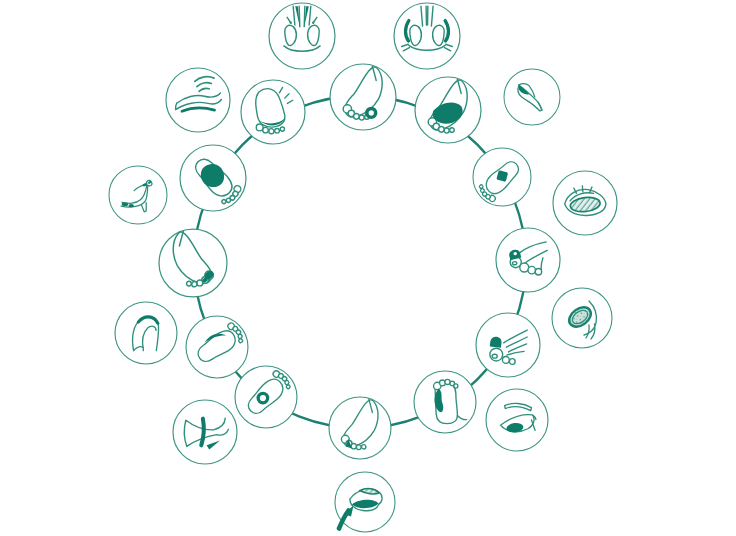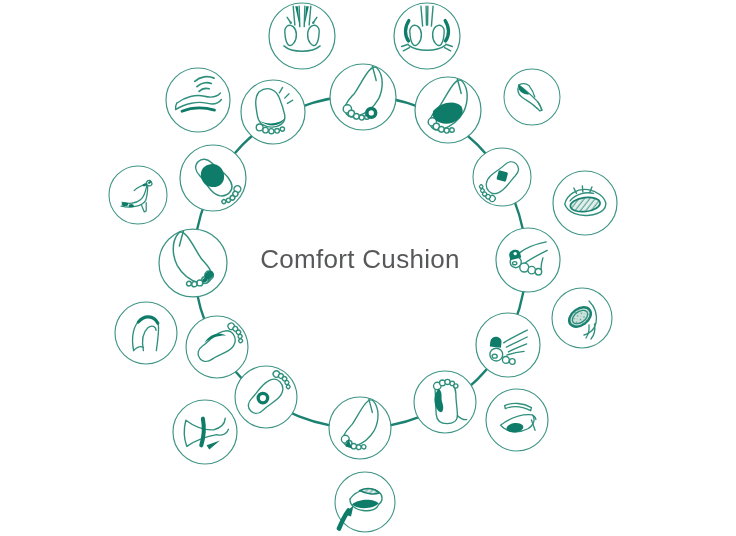--- a/index.html
+++ b/index.html
@@ -307,14 +307,13 @@
       <g transform="translate(198 100) scale(1.067)">
         <circle class="node" r="30"></circle>
         <g>
           <path class="ln" d="M-20,3 C-12,-3 -2,-5.5 6,-3.5 C12,-2 17.5,-2.5 21,-6.5"></path>
           <path class="ln" d="M-21,9 C-12,3 0,1 8,3 C14,4.5 19,3.5 22,-0.5 M-20,3 C-21,5 -21.3,7 -21,9"></path>
           <path class="aw3" d="M-15,10.5 C-5,6.5 7,7 15.5,9.5"></path>
           <path class="ln2" d="M1,-8 C3.5,-10.5 7,-11.5 10.5,-10.5 M-1,-12.5 C2.5,-16 8,-17 12.5,-15.5 M-3,-17.5 C2,-22 9.5,-23 15,-20.5"></path>
         </g>
       </g>
     </svg>
-  <div class="title">Comfort Cushion</div>
 </div>
 
 </body></html>

